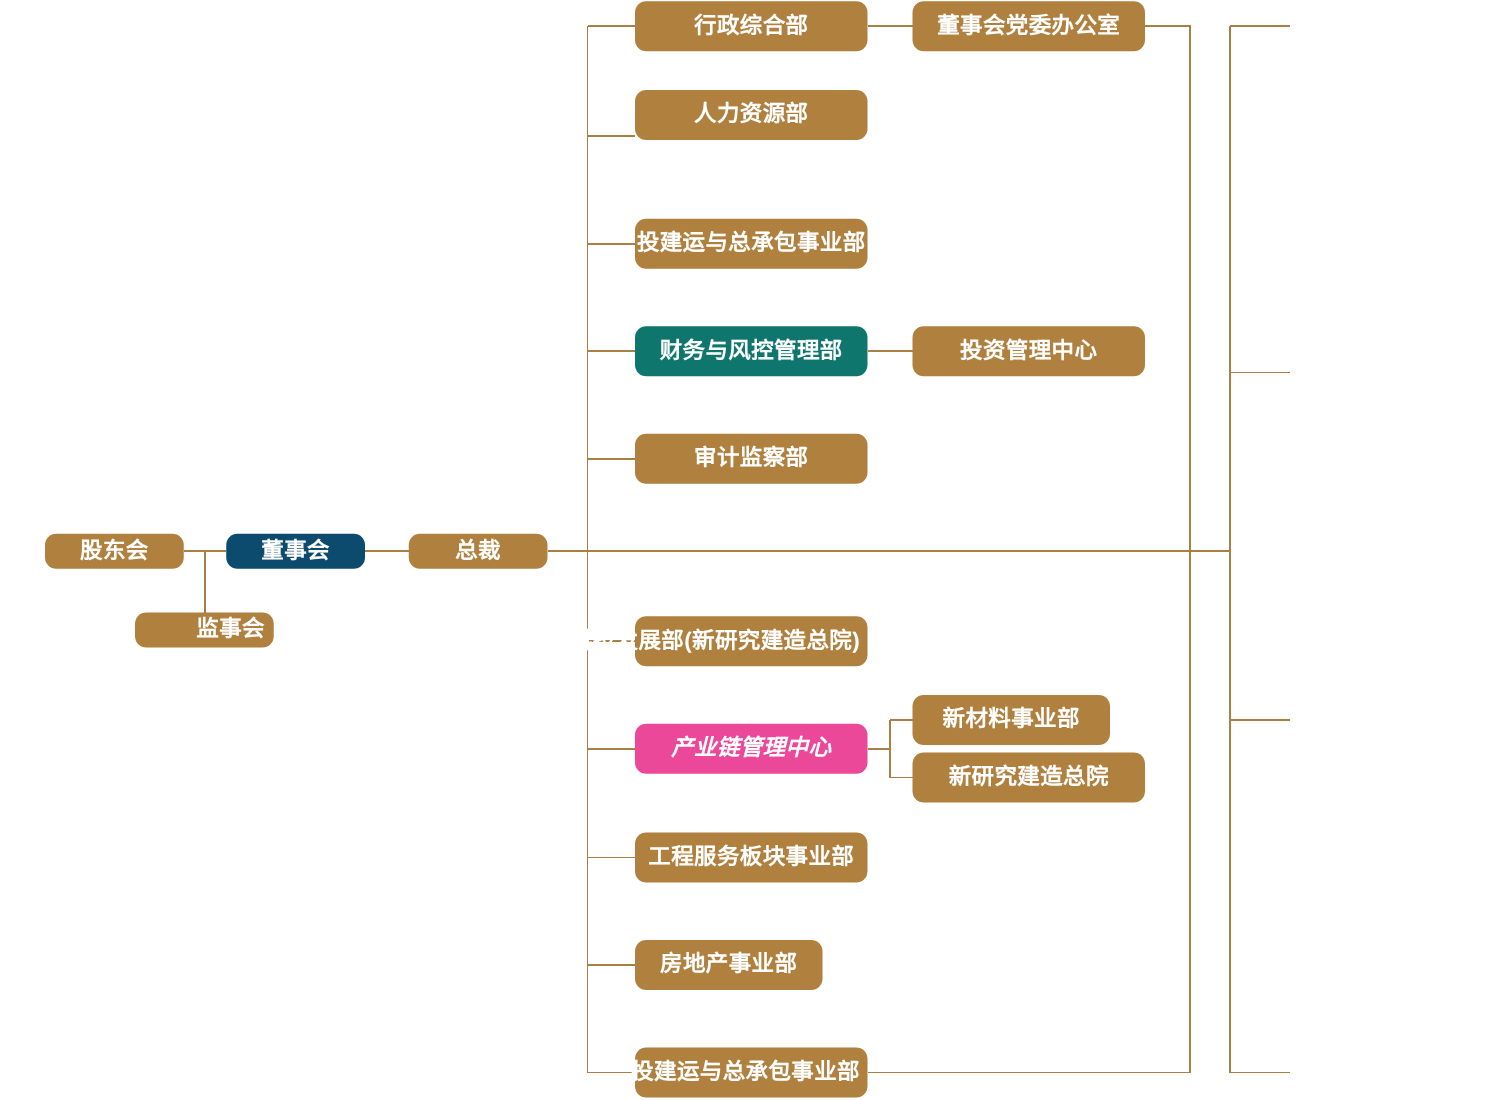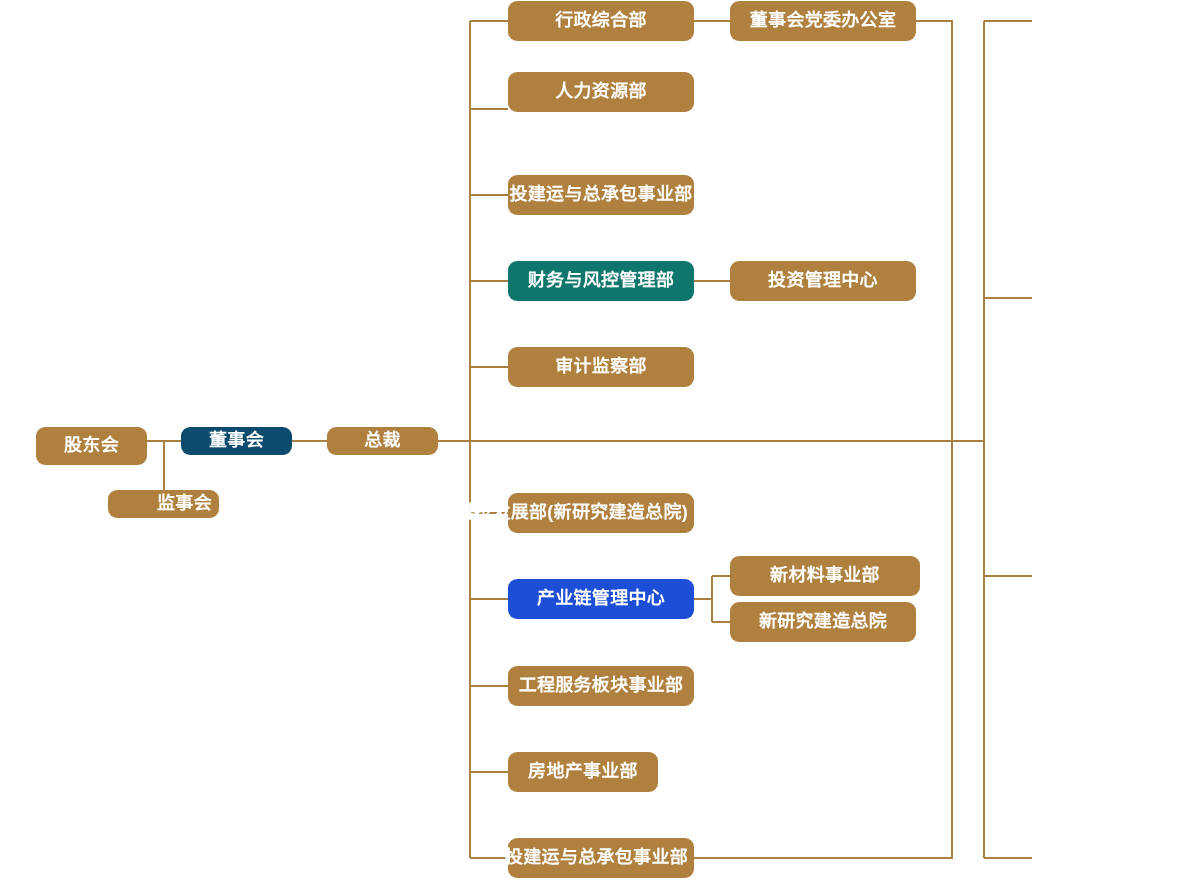--- a/index.html
+++ b/index.html
@@ -91,21 +91,21 @@
 
       <path d="M984,21 V858"></path>
       <path d="M984,21 H1032"></path>
       <path d="M984,298 H1032"></path>
       <path d="M984,576 H1032"></path>
       <path d="M984,858 H1032"></path>
     </g>
   </svg>
 
   <div id="node-layer">
-      <div class="node" style="left: 36px; top: 427px; width: 111px; height: 38px; background: rgb(176, 128, 63); color: rgb(255, 255, 255);">
+      <div class="node" style="left: 36px; top: 427px; width: 111px; height: 28px; background: rgb(176, 128, 63); color: rgb(255, 255, 255);">
         <span class="node-label">股东会</span>
       </div>
       <div class="node" style="left: 181px; top: 427px; width: 111px; height: 28px; background: #0c4a6e; color: rgb(255, 255, 255);">
         <span class="node-label">董事会</span>
       </div>
       <div class="node" style="left: 108px; top: 490px; width: 111px; height: 28px; background: rgb(176, 128, 63); color: rgb(255, 255, 255); padding-left: 42px;">
         <span class="node-label">监事会</span>
       </div>
       <div class="node" style="left: 327px; top: 427px; width: 111px; height: 28px; background: rgb(176, 128, 63); color: rgb(255, 255, 255);">
         <span class="node-label">总裁</span>
@@ -127,24 +127,24 @@
       </div>
       <div class="node" style="left: 730px; top: 261px; width: 186px; height: 40px; background: rgb(176, 128, 63); color: rgb(255, 255, 255);">
         <span class="node-label">投资管理中心</span>
       </div>
       <div class="node" style="left: 508px; top: 347px; width: 186px; height: 40px; background: rgb(176, 128, 63); color: rgb(255, 255, 255);">
         <span class="node-label">审计监察部</span>
       </div>
       <div class="node" style="left: 508px; top: 493px; width: 186px; height: 40px; background: rgb(176, 128, 63); color: rgb(255, 255, 255); justify-content: flex-end;">
         <span class="node-label">科技发展部(新研究建造总院)</span>
       </div>
-      <div class="node" style="left: 508px; top: 579px; width: 186px; height: 40px; background: #1d4ed8; color: rgb(255, 255, 255);">
+      <div class="node" style="left: 508px; top: 579px; width: 186px; height: 40px; background: #ec4899; color: rgb(255, 255, 255); font-style: italic;">
         <span class="node-label">产业链管理中心</span>
       </div>
-      <div class="node" style="left: 730px; top: 556px; width: 190px; height: 40px; background: rgb(176, 128, 63); color: rgb(255, 255, 255);">
+      <div class="node" style="left: 730px; top: 556px; width: 158px; height: 40px; background: rgb(176, 128, 63); color: rgb(255, 255, 255);">
         <span class="node-label">新材料事业部</span>
       </div>
       <div class="node" style="left: 730px; top: 602px; width: 186px; height: 40px; background: rgb(176, 128, 63); color: rgb(255, 255, 255);">
         <span class="node-label">新研究建造总院</span>
       </div>
       <div class="node" style="left: 508px; top: 666px; width: 186px; height: 40px; background: rgb(176, 128, 63); color: rgb(255, 255, 255);">
         <span class="node-label">工程服务板块事业部</span>
       </div>
       <div class="node" style="left: 508px; top: 752px; width: 150px; height: 40px; background: rgb(176, 128, 63); color: rgb(255, 255, 255);">
         <span class="node-label">房地产事业部</span>

